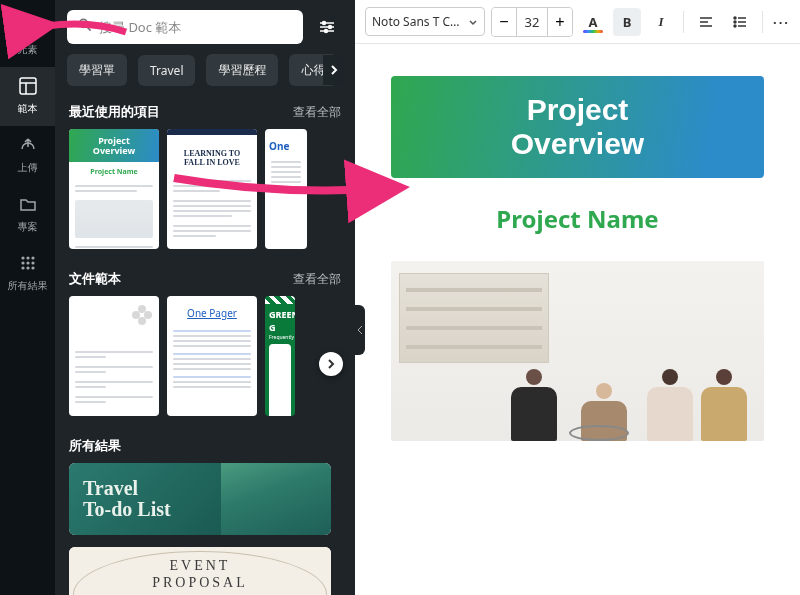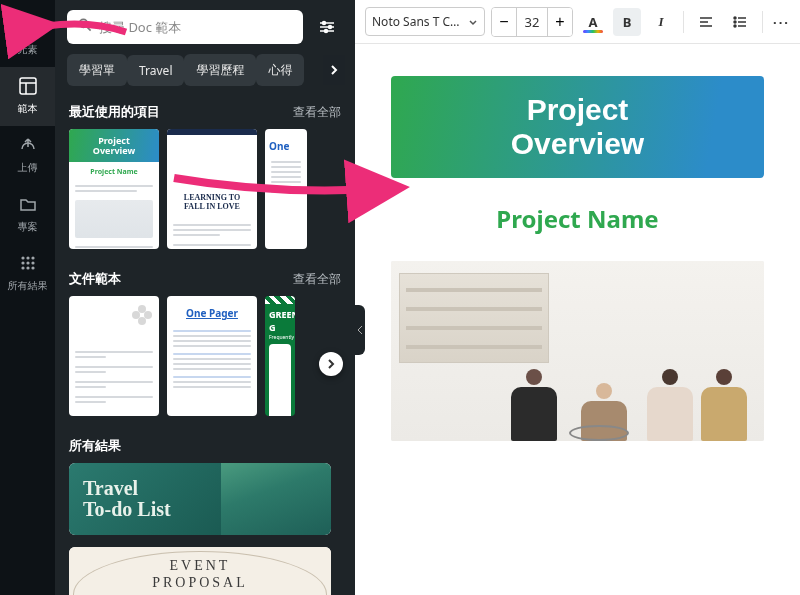--- a/index.html
+++ b/index.html
@@ -10,21 +10,21 @@
   .rail-item { width: 100%; display: flex; flex-direction: column; align-items: center; padding: 8px 0 10px; cursor: pointer; font-size: 10px; gap: 4px; }
   .rail-item.active { background: #252a2e; color: #fff; }
   .rail-icon { width: 22px; height: 22px; display: flex; align-items: center; justify-content: center; }
   
   
   .panel { width: 300px; background: #1e2428; color: #fff; display: flex; flex-direction: column; position: relative; }
   .search-row { display: flex; align-items: center; padding: 10px 12px 8px; gap: 8px; }
   .search-box { flex: 1; background: #fff; border-radius: 6px; height: 34px; display: flex; align-items: center; padding: 0 10px; color: #555; font-size: 13px; gap: 6px; }
   .filter-btn { width: 32px; height: 32px; border-radius: 6px; display: flex; align-items: center; justify-content: center; }
   
-  .chips { display: flex; gap: 0; padding: 2px 12px 12px; align-items: center; overflow: hidden; position: relative; }
+  .chips { display: flex; gap: 11px; padding: 2px 12px 12px; align-items: center; overflow: hidden; position: relative; }
   .chip { background: #32393e; color: #e8e8e8; border-radius: 6px; padding: 7px 12px; font-size: 12px; white-space: nowrap; cursor: pointer; }
   .chip-nav { width: 22px; height: 30px; background: rgba(30,36,40,.95); display:flex; align-items:center; justify-content:center; position:absolute; right:10px; }
   
   .section-head { display: flex; justify-content: space-between; align-items: center; padding: 4px 14px 8px; font-size: 13px; }
   .see-all { color: #b8bec3; font-size: 12px; cursor: pointer; }
   
   .thumb-row { display: flex; gap: 8px; padding: 0 14px 16px; overflow: hidden; position: relative; }
   .thumb { width: 90px; height: 120px; background: #fff; border-radius: 4px; overflow: hidden; cursor: pointer; position: relative; flex-shrink:0; }
   .thumb-nav { position:absolute; right:12px; top:50%; transform:translateY(-50%); width:24px; height:24px; background:#fff; border-radius:50%; display:flex; align-items:center; justify-content:center; color:#333; box-shadow:0 2px 6px rgba(0,0,0,.4); }
   
@@ -56,24 +56,24 @@
   
   
   .arrow { position:absolute; z-index:50; pointer-events:none; }
   .arrow svg { overflow:visible; }
   
   
   .t1-head{height:33px;background:linear-gradient(100deg,#2fa84f,#2c8cc9);color:#fff;font-size:9px;font-weight:700;display:flex;align-items:center;justify-content:center;text-align:center;line-height:1.1;}
   .t1-sub{color:#2fa84f;font-size:7px;font-weight:700;text-align:center;margin:5px 0 3px;}
   .t1-img{margin:2px 6px;height:38px;background:linear-gradient(180deg,#e7eaed,#dfe4e8);border-radius:2px;}
   .t-lines{padding:3px 6px;} .t-line{height:2px;background:#d6d9dd;margin:3px 0;border-radius:1px;}
-  .t2-hand{font-family:cursive;font-size:8px;font-weight:bold;color:#1a2b4c;padding:14px 6px 4px;text-align:center;margin-top:44px;}
+  .t2-hand{font-family:cursive;font-size:8px;font-weight:bold;color:#1a2b4c;padding:14px 6px 4px;text-align:center;}
   .t3-title{color:#2060c0;font-size:10px;font-weight:700;padding:10px 4px 2px;}
   .cb{font-family:Georgia,serif;font-size:12px;padding:10px 8px 2px;} .cb b{font-weight:700;}
-  .op-title{color:#2060c0;font-weight:700;text-decoration:underline;font-size:10px;text-align:center;padding:10px 4px 4px;}
+  .op-title{color:#2060c0;font-weight:400;text-decoration:underline;font-size:10px;text-align:center;padding:10px 4px 4px;}
   .gg{background:#0a7a3a;height:100%;color:#fff;}
   .gg-h{background:repeating-linear-gradient(45deg,#fff,#fff 4px,#0a7a3a 4px,#0a7a3a 8px);height:8px;}
   .gg-t{font-size:9px;font-weight:800;padding:4px 4px 0;}
   .gg-b{background:#fff;margin:4px;border-radius:4px;height:84px;}
   
   .travel-bg{width:60%;height:100%;background:linear-gradient(135deg,#2b7a6f,#1a5a52);display:flex;flex-direction:column;justify-content:center;padding-left:14px;color:#e8f1ea;font-family:Georgia,serif;font-weight:700;font-size:20px;line-height:1.05;}
   .travel-img{position:absolute;right:0;top:0;width:42%;height:100%;background:linear-gradient(160deg,#4a9b7f 0%,#2d7a6a 40%,#1e5f57 100%);}
   
   .event-bg{background:#f4efe6;height:100%;display:flex;align-items:center;justify-content:center;font-family:Georgia,serif;letter-spacing:3px;font-size:14px;color:#3a3a3a;text-align:center;position:relative;}
   .event-arc{position:absolute;inset:4px;border:1px solid #c9bfae;border-radius:50% 50% 0 0 / 90% 90% 0 0;border-bottom:none;}

